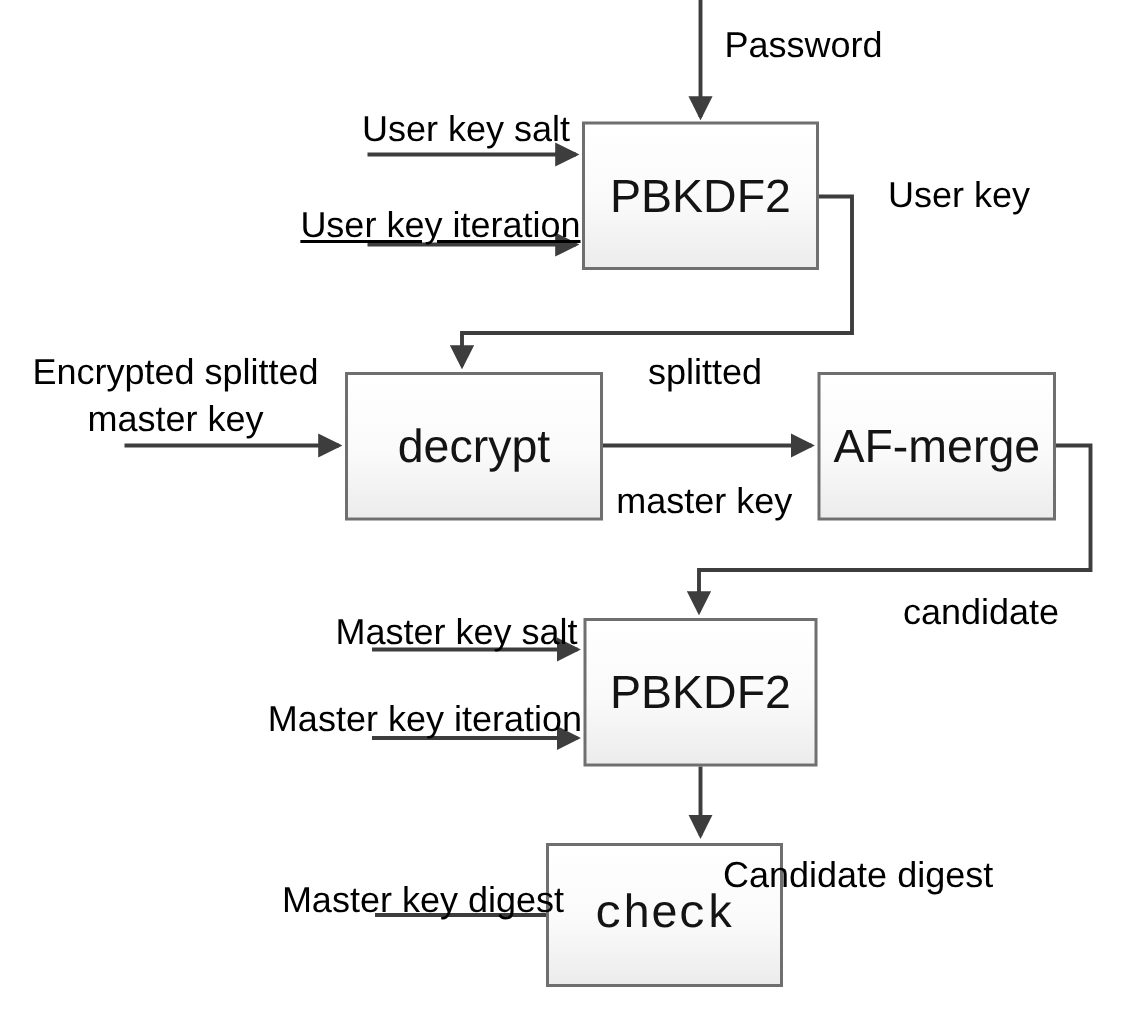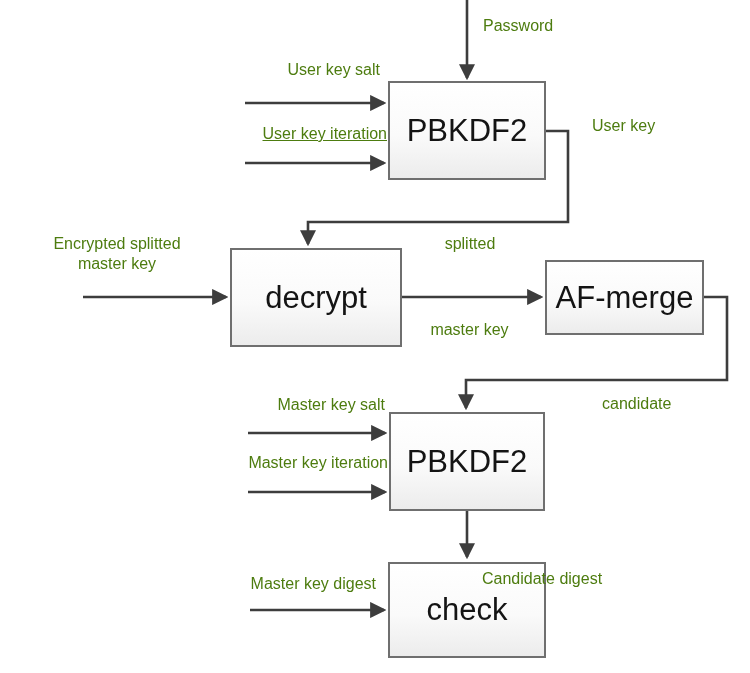--- a/index.html
+++ b/index.html
@@ -16,27 +16,27 @@
     position:absolute;
     box-sizing:border-box;
     border:2px solid #6f6f6f;
     background:linear-gradient(180deg,#ffffff 0%,#fafafa 55%,#ececec 100%);
     display:flex;align-items:center;justify-content:center;
     font-size:31px;
     color:#141414;
   }
   .lbl{
     position:absolute;
-    font-size:16px;
-    color:#4d7c0f;
+    font-size:24px;
+    color:#000000;
     white-space:nowrap;
     line-height:1.28;
   }
   .lbl.center{text-align:center;}
-  .lbl.right{text-align:left;}
+  .lbl.right{text-align:left;margin-top:12px;}
 </style>
 </head>
 <body>
 
 <div id="canvas">
 
   <svg id="wires" viewBox="0 0 750 673" xmlns="http://www.w3.org/2000/svg" aria-hidden="true">
     <defs>
       <marker id="ah" viewBox="0 0 10 10" refX="8.6" refY="5" markerWidth="6.2" markerHeight="6.2" orient="auto-start-reverse">
         <path d="M0,0 L10,5 L0,10 z" fill="#3d3d3d"></path>
@@ -58,29 +58,29 @@
   </svg>
 
   <div class="node" style="left:388px;top:81px;width:158px;height:99px;">
     <span>PBKDF2</span>
   </div>
 
   <div class="node" style="left:230px;top:248px;width:172px;height:99px;">
     <span>decrypt</span>
   </div>
 
-  <div class="node" style="left:545px;top:260px;width:159px;height:75px;justify-content:center;">
+  <div class="node" style="left:545px;top:248px;width:159px;height:99px;justify-content:center;">
     <span>AF-merge</span>
   </div>
 
   <div class="node" style="left:389px;top:412px;width:156px;height:99px;">
     <span>PBKDF2</span>
   </div>
 
-  <div class="node" style="left:388px;top:562px;width:158px;height:96px;">
+  <div class="node" style="left:364px;top:562px;width:158px;height:96px;font-family:Liberation Mono, monospace;">
     <span>check</span>
   </div>
 
   <div class="lbl" style="left:483px;top:16px;">Password</div>
 
   <div class="lbl right" style="right:370px;top:60px;">User key salt</div>
 
   <div class="lbl right" style="right:363px;top:124px;text-decoration:underline;">User key iteration</div>
 
   <div class="lbl" style="left:592px;top:116px;">User key</div>

